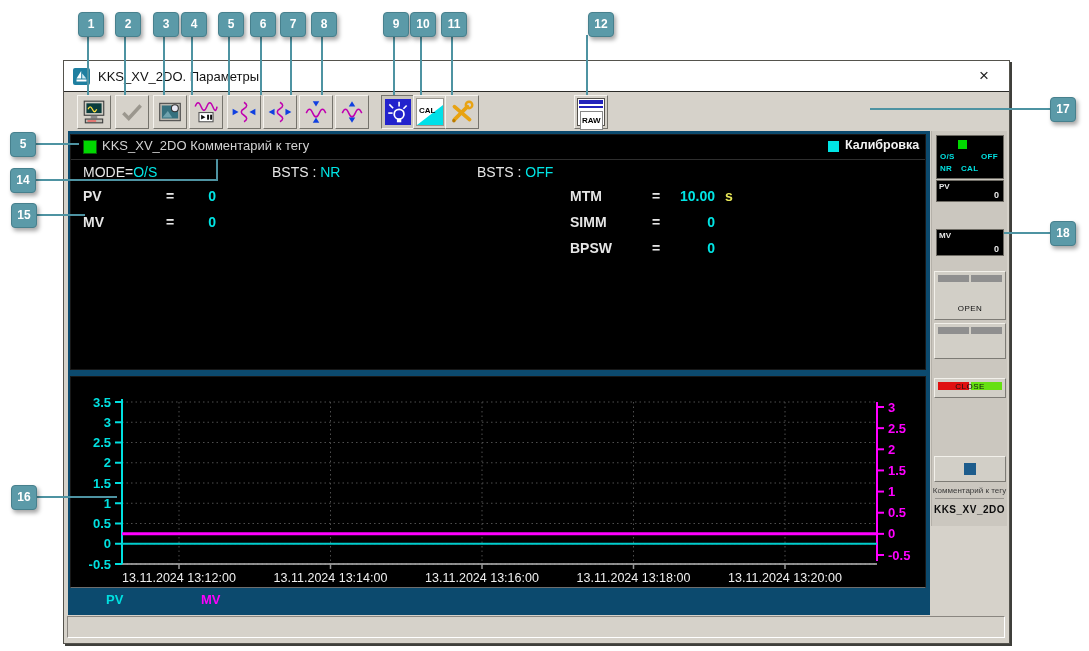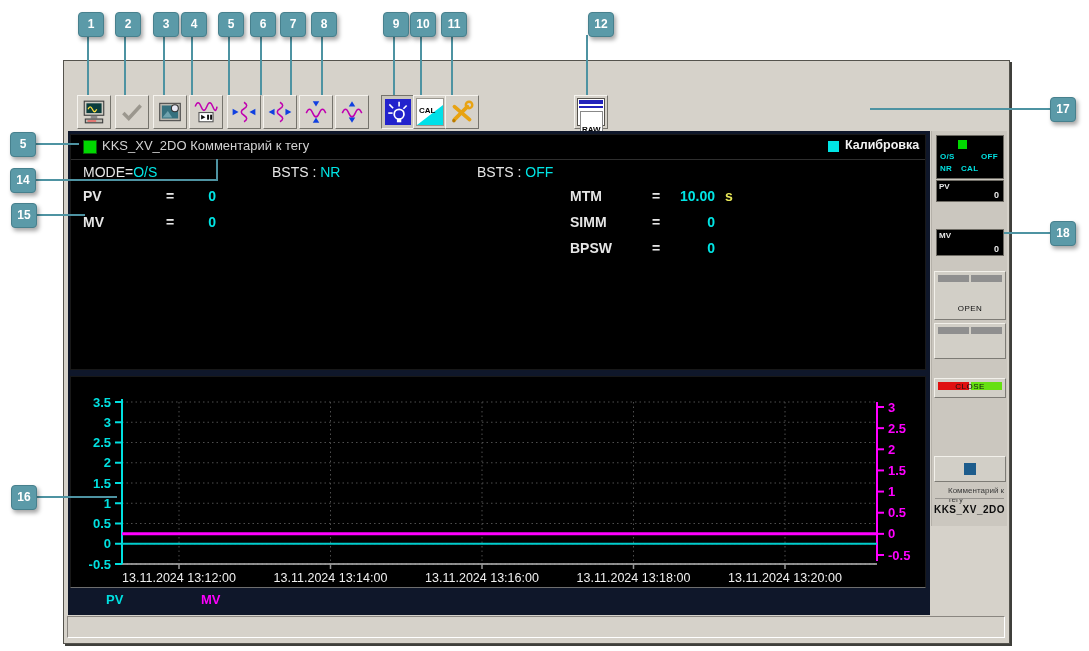--- a/index.html
+++ b/index.html
@@ -27,23 +27,23 @@
   .tbtn.pressed{border-color:#75736c #f5f3ee #f5f3ee #75736c;background:#c9c5bd;}
   .tbtn svg{display:block;}
   .calface{position:relative;width:26px;height:26px;background:#fff;border:1px solid #9a978f;}
   .calface .tri{position:absolute;left:0;bottom:0;width:0;height:0;
                 border-left:26px solid transparent;border-bottom:20px solid #00E0E8;}
   .calface span{position:absolute;left:2px;top:7px;font:bold 8px "Liberation Sans",sans-serif;color:#000;}
   .rawface{position:relative;width:26px;height:26px;background:#fff;border:1px solid #55524c;}
   .rawface .bar1{position:absolute;left:1px;top:1px;right:1px;height:4px;background:#2222bb;}
   .rawface .bar2{position:absolute;left:1px;top:7px;right:1px;height:2px;background:#2222bb;}
   .rawface span{position:absolute;left:2px;top:12px;font:bold 8px "Liberation Sans",sans-serif;
-                color:#000;border:1px solid #888;padding:13px 1px;background:#fff;}
-  
-  .darkarea{position:absolute;left:4px;top:70px;width:862px;height:484px;background:#0f172a;}
+                color:#000;border:1px solid #888;padding:4px 1px;background:#fff;}
+  
+  .darkarea{position:absolute;left:4px;top:70px;width:862px;height:484px;background:#0c4a6e;}
   .blackpanel{position:absolute;background:#000;border:1px solid #181818;box-sizing:border-box;}
   .parampanel{left:2px;top:3px;width:856px;height:236px;}
   .chartpanel{left:2px;top:245px;width:856px;height:212px;border-bottom:1px solid #6e6e6e;}
   .p-ind{position:absolute;left:12px;top:5px;width:12px;height:12px;background:#00D800;border:1px solid #056005;}
   .p-comment{position:absolute;left:31px;top:3px;font-size:13px;color:#d2d2d2;}
   .p-calsq{position:absolute;left:757px;top:6px;width:11px;height:11px;background:#00E5E5;}
   .p-callabel{position:absolute;left:774px;top:3px;font:bold 12.5px "Liberation Sans",sans-serif;color:#f2f2f2;}
   .p-sep{position:absolute;left:0;top:24px;width:100%;height:1px;background:#2e2e2e;}
   .mrow{position:absolute;top:29px;font-size:14px;color:#e6e6e6;}
   .mval{color:#00E5E5;}
@@ -64,21 +64,21 @@
   .sbox .wval{position:absolute;right:4px;bottom:1px;font:bold 9px "Liberation Sans",sans-serif;color:#e8e8e8;}
   .sgreen{position:absolute;left:21px;top:4px;width:9px;height:9px;background:#00D800;}
   .sbtn{position:absolute;left:2px;width:72px;background:#d2cfc7;border:1px solid;
         border-color:#f2f0ea #7d7b75 #7d7b75 #f2f0ea;box-sizing:border-box;}
   .sbtn .hb{position:absolute;top:3px;height:7px;background:#8f8f8f;}
   .sbtn .hb.l{left:3px;width:31px;} .sbtn .hb.r{left:36px;width:31px;}
   .sbtn .hb.red{background:#E01010;height:8px;} .sbtn .hb.grn{background:#66E010;height:8px;}
   .sbtn .cap{position:absolute;left:0;right:0;bottom:6px;text-align:center;
              font:8px "Liberation Sans",sans-serif;color:#111;letter-spacing:.5px;}
   .stopsq{position:absolute;left:50%;top:50%;margin:-6px 0 0 -6px;width:12px;height:12px;background:#1d5c8c;}
-  .scomment{position:absolute;left:16px;right:0;top:355px;text-align:left;
+  .scomment{position:absolute;left:0;right:0;top:355px;text-align:center;
             font:8px "Liberation Sans",sans-serif;color:#3a3a3a;}
   .sdivider{position:absolute;left:3px;right:3px;top:367px;height:1px;background:#989590;}
   .stag{position:absolute;left:0;right:0;top:373px;text-align:center;
         font:bold 10px "Liberation Sans",sans-serif;color:#0c0c0c;letter-spacing:.5px;}
   
   .statusbar{position:absolute;left:3px;top:555px;width:938px;height:22px;background:#d6d2ca;
              border:1px solid;border-color:#8a8680 #ffffff #ffffff #8a8680;box-sizing:border-box;}
 </style>
 </head>
 <body>
@@ -119,20 +119,30 @@
   <div class="badge" style="left:588px;top:12px">12</div>
   <div class="badge" style="left:10px;top:132px">5</div>
   <div class="badge" style="left:10px;top:168px">14</div>
   <div class="badge" style="left:11px;top:203px">15</div>
   <div class="badge" style="left:11px;top:485px">16</div>
   <div class="badge" style="left:1050px;top:97px">17</div>
   <div class="badge" style="left:1050px;top:221px">18</div>
 
   <div class="window">
 
+    <div class="titlebar">
+      <svg class="titleicon" viewBox="0 0 17 17">
+        <rect width="17" height="17" rx="2" fill="#1E7FA0"></rect>
+        <path d="M3.5 10.5 L8.2 3 L8.2 10.5 Z" fill="#ffffff"></path>
+        <path d="M9.2 5.5 L13.3 10.5 L9.2 10.5 Z" fill="#cfe9f2"></path>
+        <rect x="3.5" y="11.5" width="10" height="2" fill="#ffffff"></rect>
+      </svg>
+      <span class="titletext">KKS_XV_2DO. Параметры</span>
+      <span class="closebtn">×</span>
+    </div>
 
     <div class="tbtn" style="left:13px;top:34px">
       <svg width="26" height="26" viewBox="0 0 24 24">
         <rect x="3" y="2" width="18" height="13" fill="#cfccc4" stroke="#3c3c3c"></rect>
         <rect x="5" y="4" width="14" height="9" fill="#0a3d3d"></rect>
         <path d="M6.5 9.5 q2 -4.5 4 0 t4 0" stroke="#ffe040" fill="none" stroke-width="1.2"></path>
         <rect x="9" y="15.5" width="6" height="2.5" fill="#8a8a8a"></rect>
         <rect x="4" y="18.5" width="16" height="3.5" fill="#bfbcb4" stroke="#3c3c3c"></rect>
         <rect x="6" y="19.8" width="8" height="1" fill="#ff4040"></rect>
       </svg>

